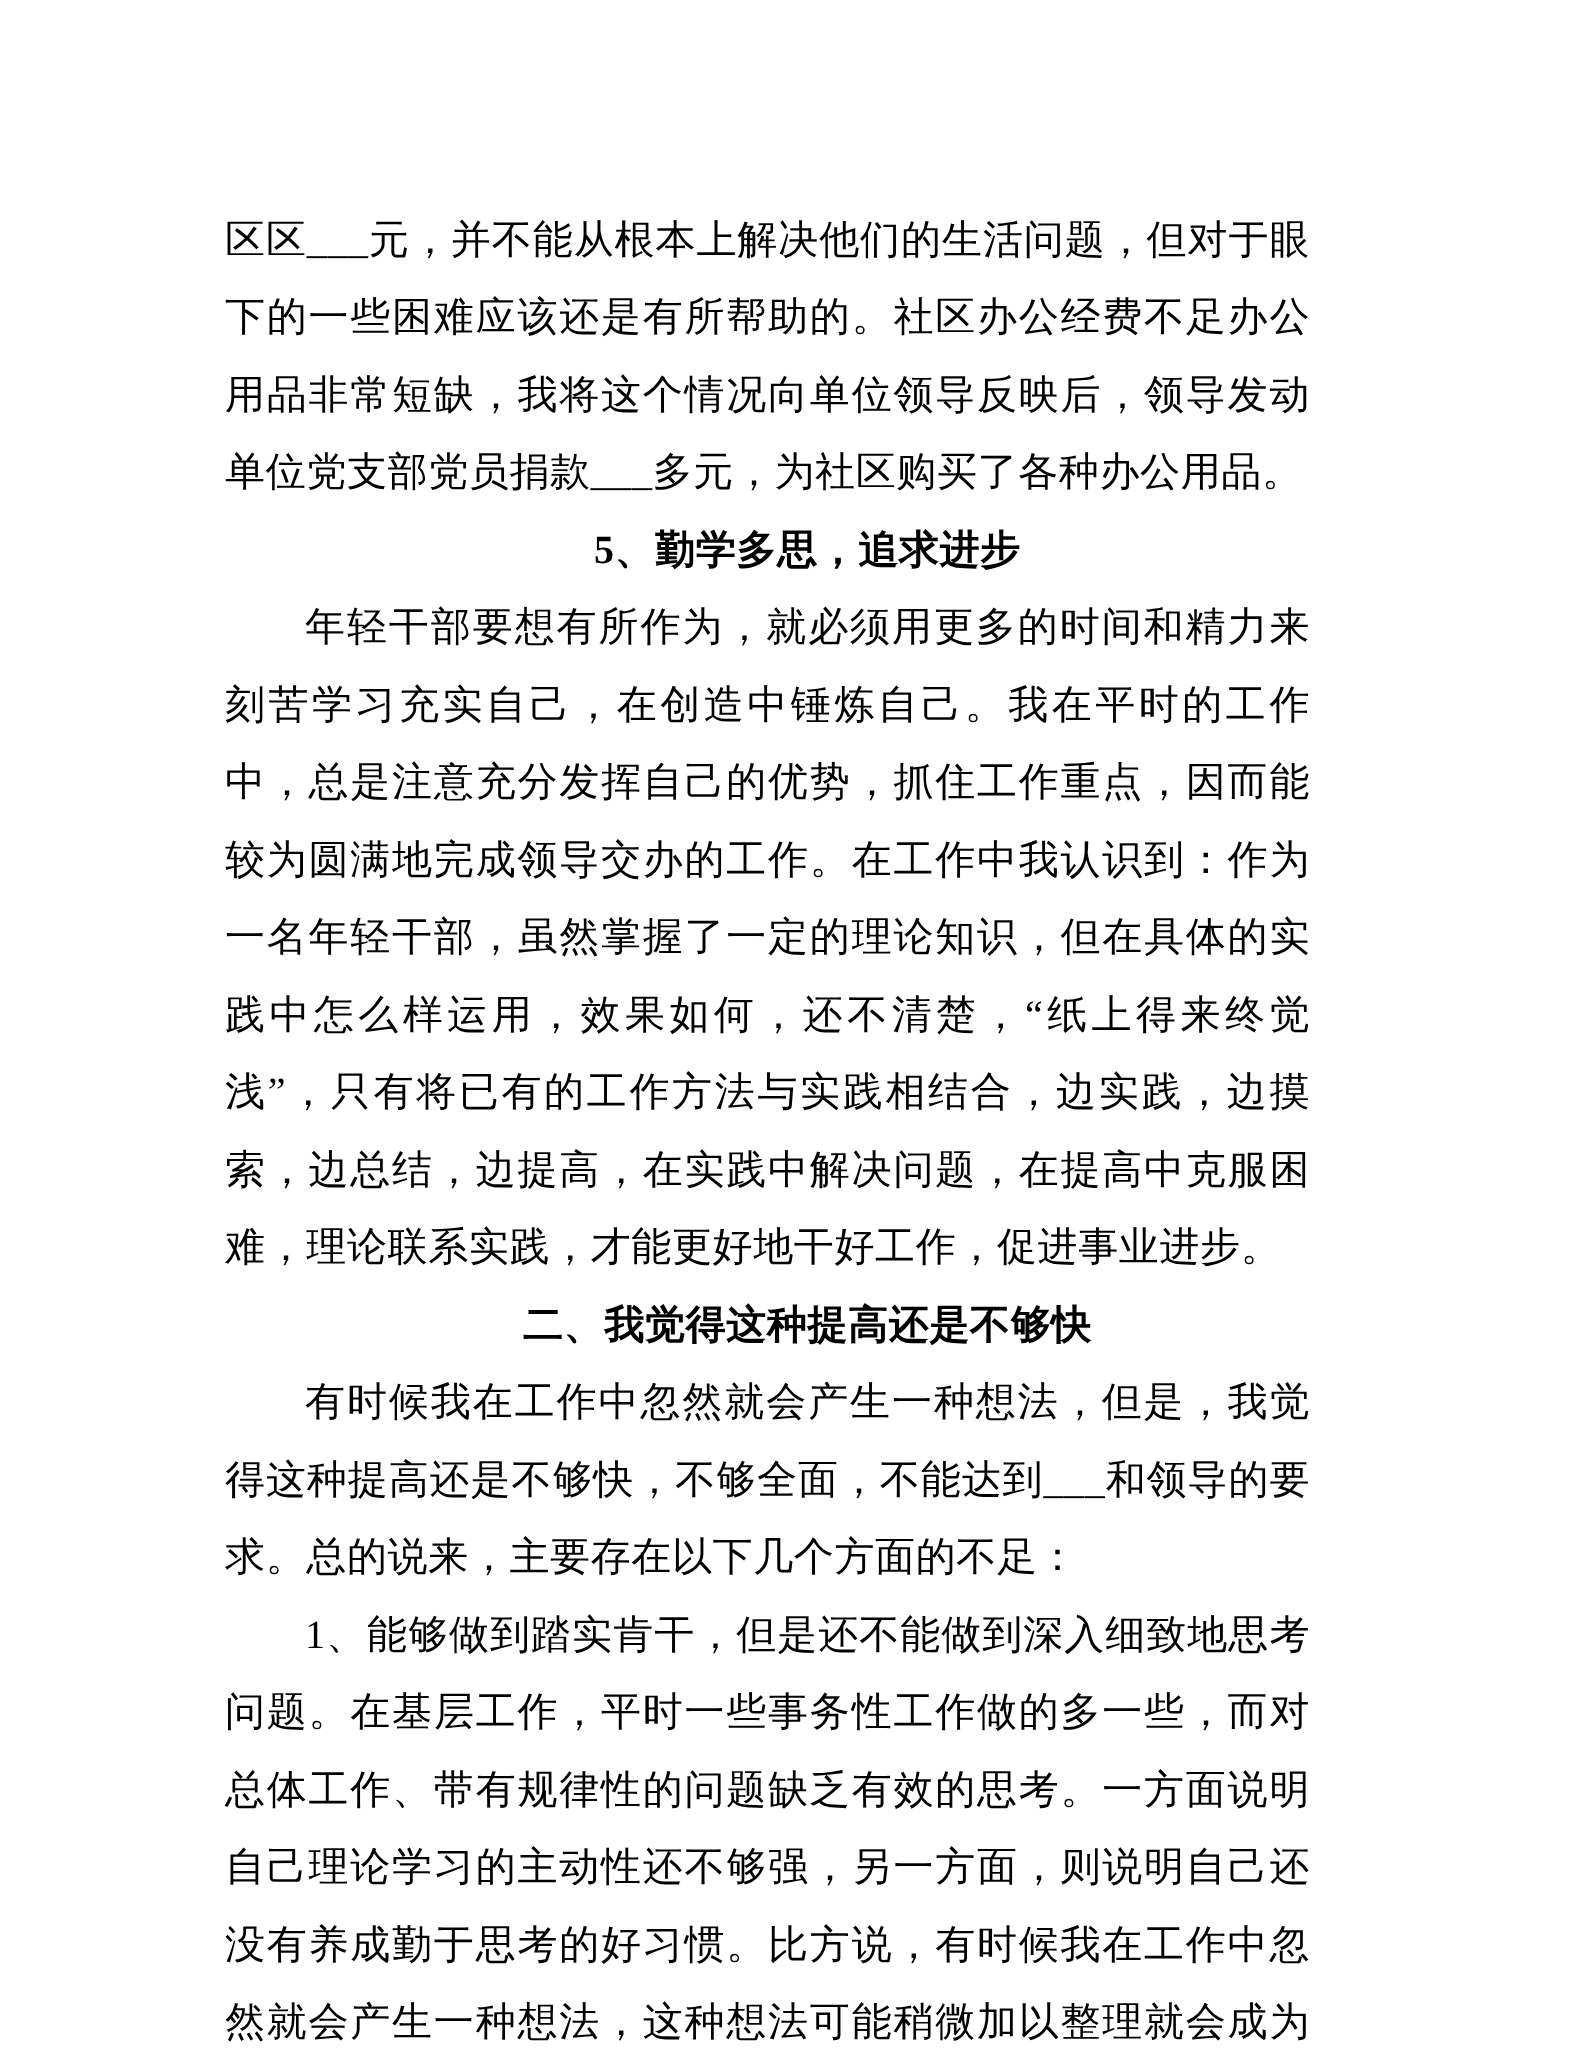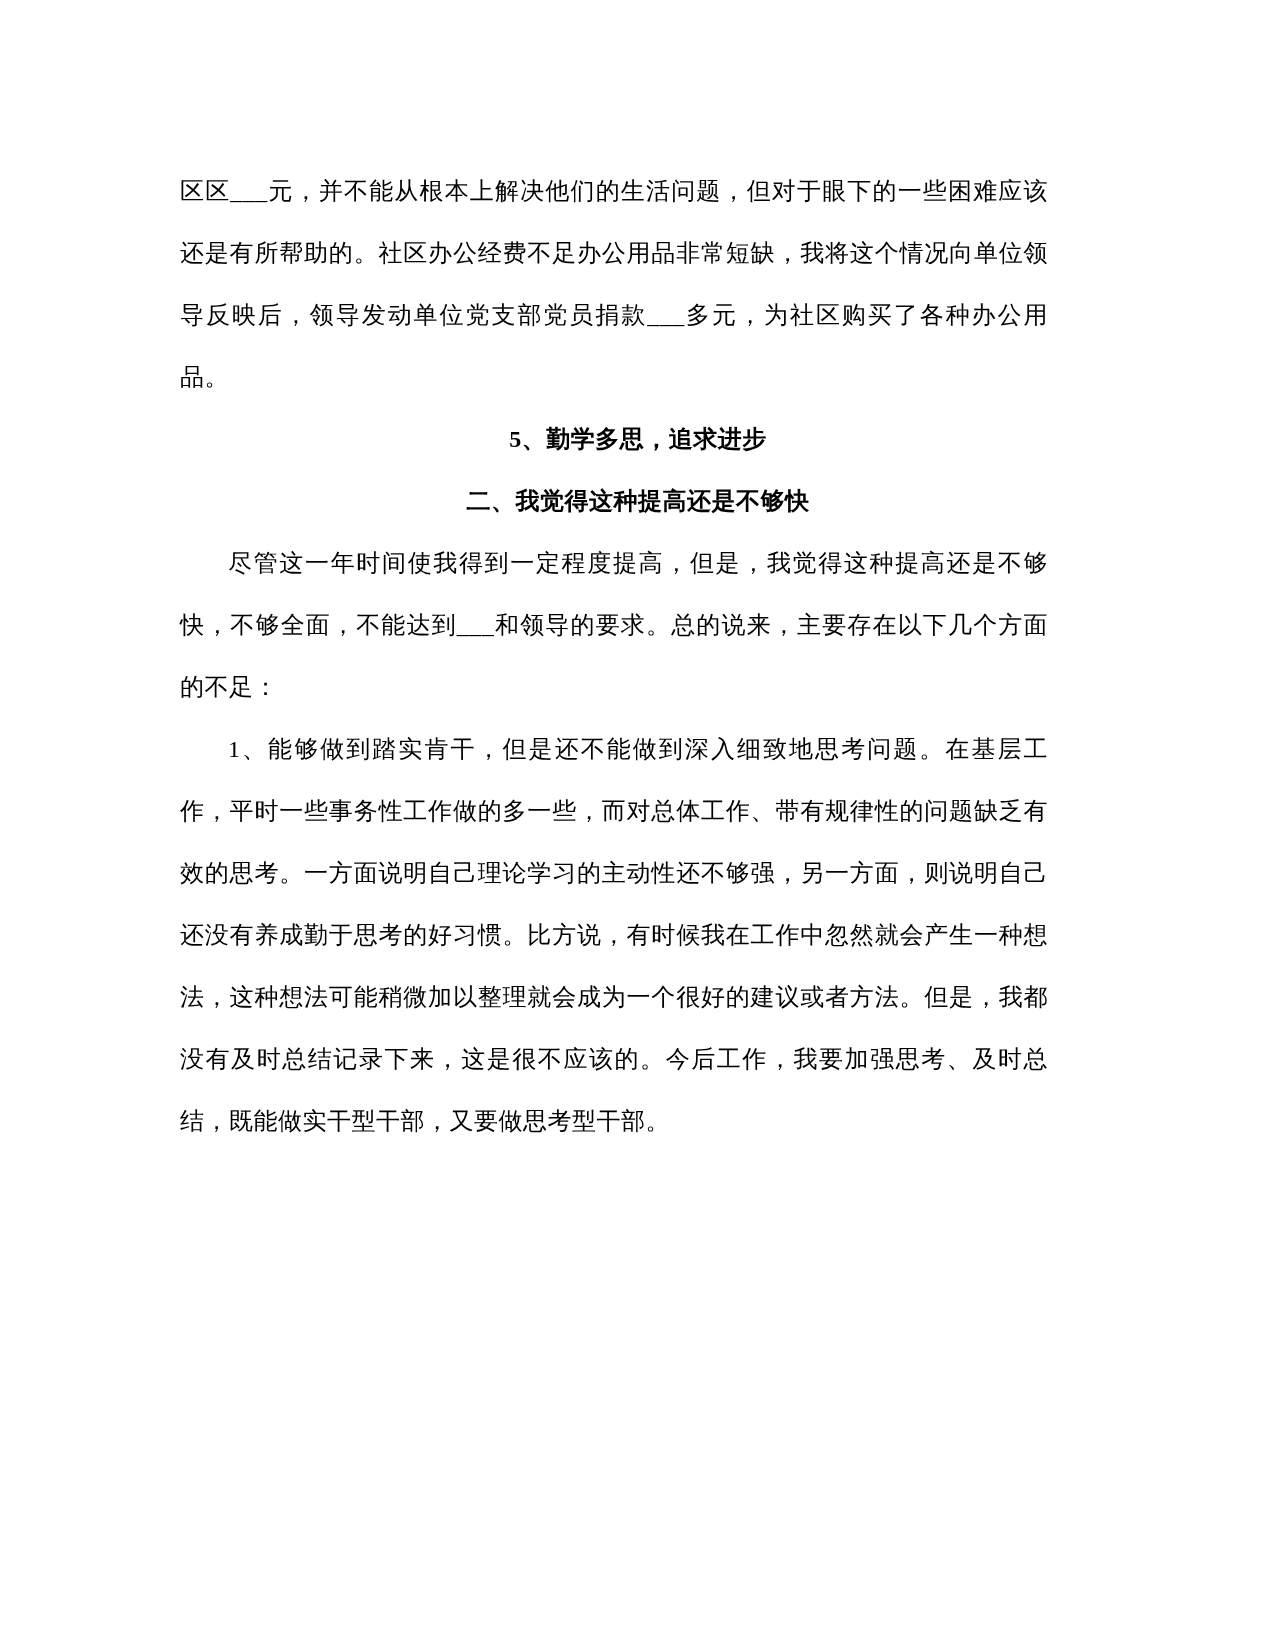--- a/index.html
+++ b/index.html
@@ -19,21 +19,21 @@
     position: absolute;
     top: 160px;
     left: 180px;
     width: 868px;
     font-family: "Liberation Serif", "DejaVu Serif", serif;
     color: #000000;
   }
   .para {
     margin: 0;
     padding: 0;
-    font-size: 24px;
+    font-size: 32px;
     line-height: 62px;
     text-align: justify;
     letter-spacing: 0.5px;
     word-break: break-all;
   }
   .para.indent {
     text-indent: 2em;
   }
   .para.heading {
     font-weight: 700;
@@ -43,17 +43,18 @@
     font-weight: 400;
   }
 </style>
 </head>
 <body>
 
 <div class="page">
   <div class="doc-body">
       <p class="para body">区区___元，并不能从根本上解决他们的生活问题，但对于眼下的一些困难应该还是有所帮助的。社区办公经费不足办公用品非常短缺，我将这个情况向单位领导反映后，领导发动单位党支部党员捐款___多元，为社区购买了各种办公用品。</p>
       <p class="para heading indent">5、勤学多思，追求进步</p>
+      <p class="para body indent">年轻干部要想有所作为，就必须用更多的时间和精力来刻苦学习充实自己，在创造中锤炼自己。我在平时的工作中，总是注意充分发挥自己的优势，抓住工作重点，因而能较为圆满地完成领导交办的工作。在工作中我认识到：作为一名年轻干部，虽然掌握了一定的理论知识，但在具体的实践中怎么样运用，效果如何，还不清楚，“纸上得来终觉浅”，只有将已有的工作方法与实践相结合，边实践，边摸索，边总结，边提高，在实践中解决问题，在提高中克服困难，理论联系实践，才能更好地干好工作，促进事业进步。</p>
       <p class="para heading indent">二、我觉得这种提高还是不够快</p>
-      <p class="para body indent">尽管这一年时间使我得到一定程度提高，但是，我觉得这种提高还是不够快，不够全面，不能达到___和领导的要求。总的说来，主要存在以下几个方面的不足：</p>
+      <p class="para body indent">有时候我在工作中忽然就会产生一种想法，但是，我觉得这种提高还是不够快，不够全面，不能达到___和领导的要求。总的说来，主要存在以下几个方面的不足：</p>
       <p class="para body indent"><b class="lead-bold">1、能够做到踏实肯干，但是还不能做到深入细致地思考问题</b><span>。在基层工作，平时一些事务性工作做的多一些，而对总体工作、带有规律性的问题缺乏有效的思考。一方面说明自己理论学习的主动性还不够强，另一方面，则说明自己还没有养成勤于思考的好习惯。比方说，有时候我在工作中忽然就会产生一种想法，这种想法可能稍微加以整理就会成为一个很好的建议或者方法。但是，我都没有及时总结记录下来，这是很不应该的。今后工作，我要加强思考、及时总结，既能做实干型干部，又要做思考型干部。</span></p>
     </div>
 </div>
 
 </body></html>

